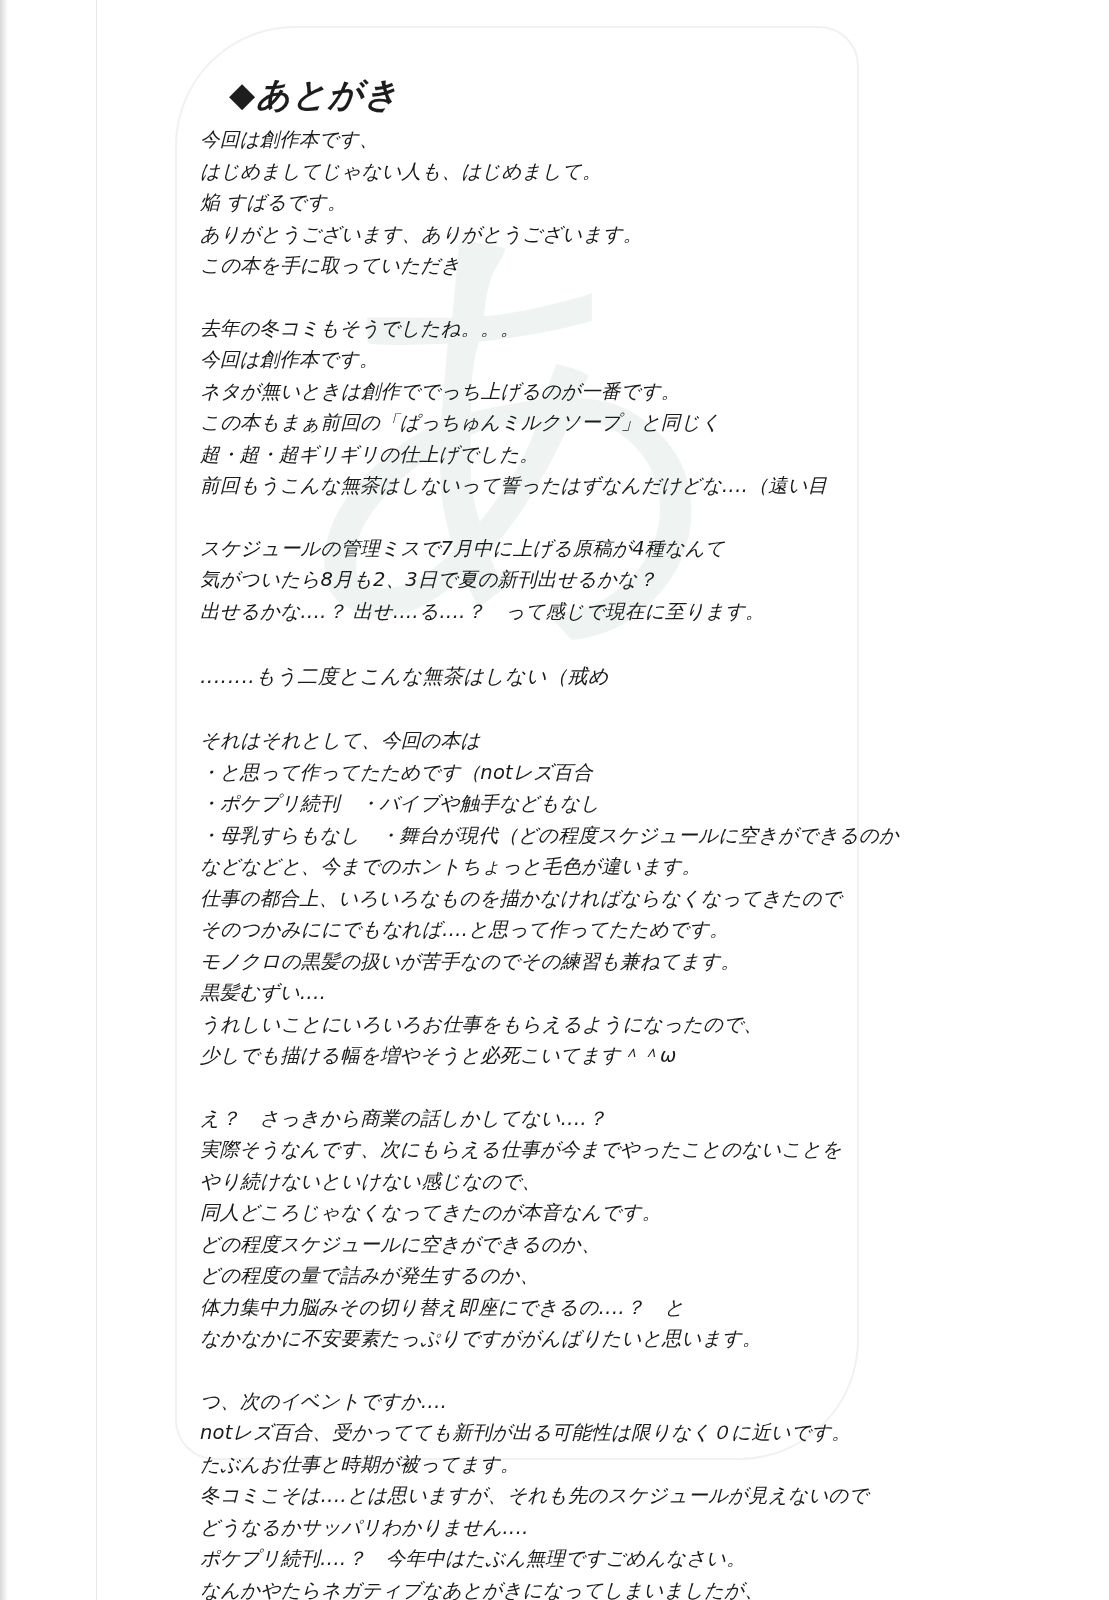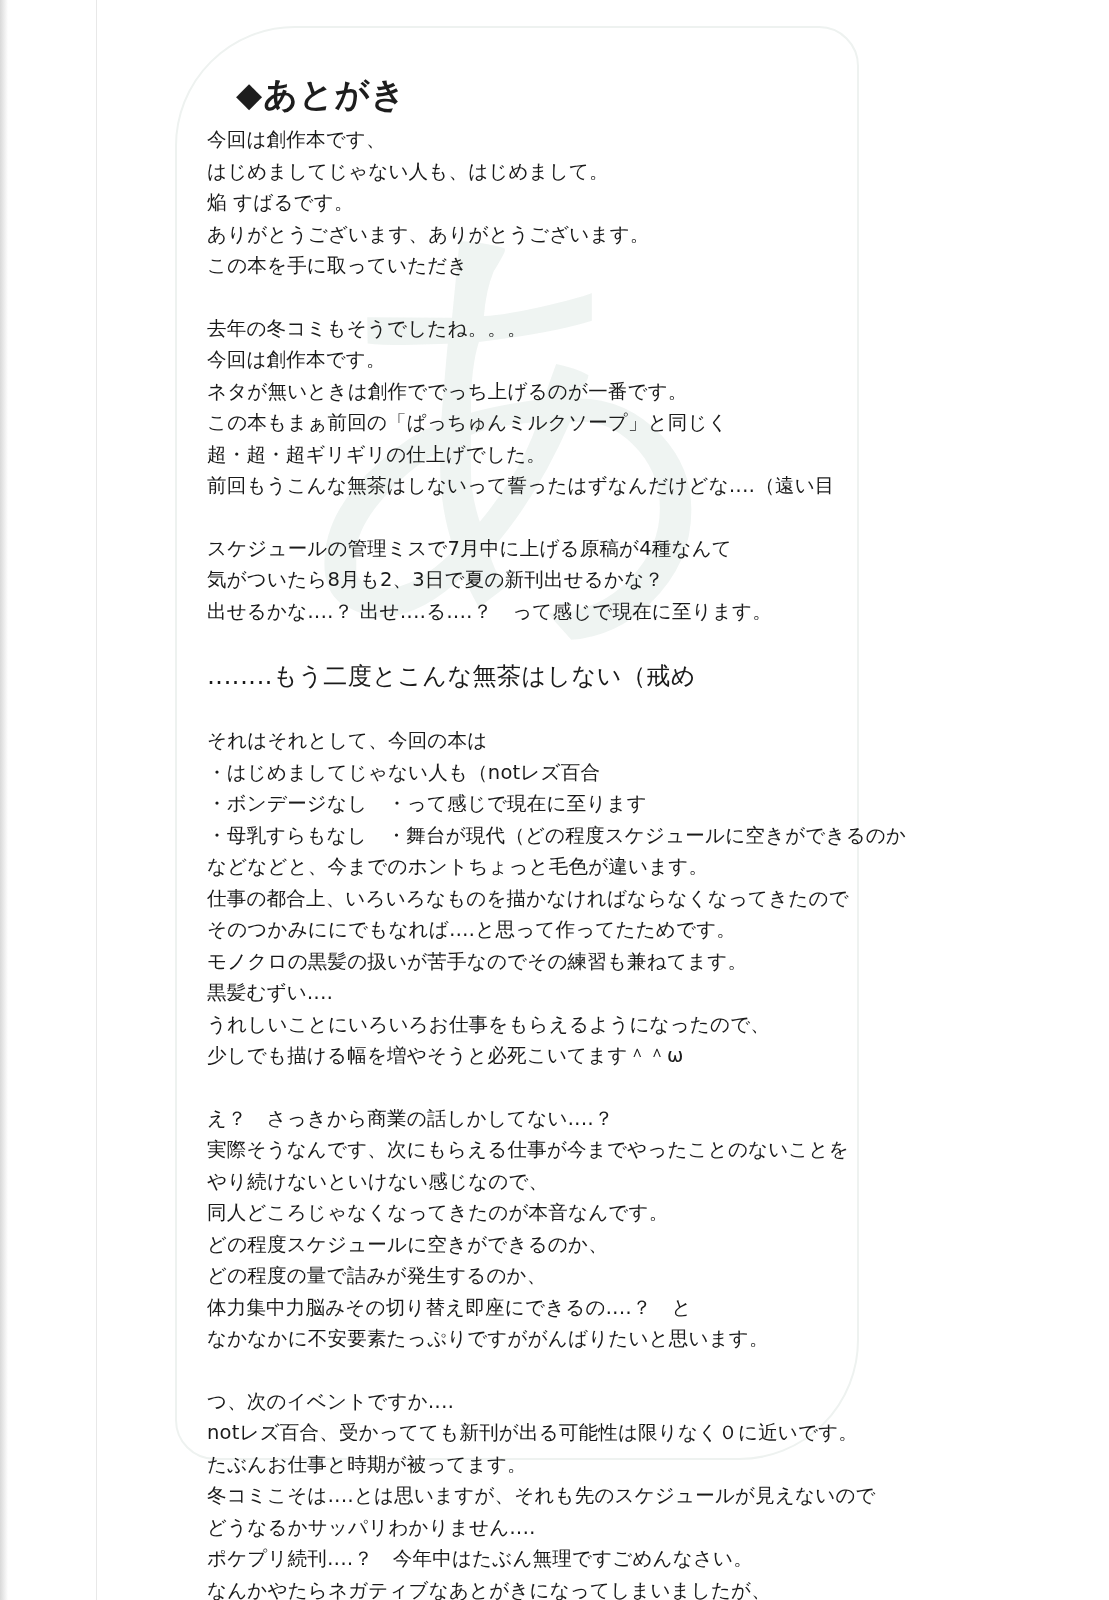--- a/index.html
+++ b/index.html
@@ -56,24 +56,25 @@
     font-size: 430px;
     line-height: 0.95;
     font-family: "DejaVu Serif", serif;
     letter-spacing: -10px;
     opacity: 0.9;
     pointer-events: none;
     user-select: none;
   }
   #content {
     position: absolute;
-    left: 8px;
+    left: 1px;
     top: 0;
     width: 942px;
     height: 1600px;
+    font-style: italic;
   }
   #heading {
     position: absolute;
     left: 228px;
     top: 72px;
     font-size: 34px;
     font-weight: bold;
     color: #1d1d1d;
     letter-spacing: 1px;
     white-space: nowrap;
@@ -88,21 +89,21 @@
     color: #1a1a1a;
     letter-spacing: 0.2px;
   }
   .para {
     margin: 0 0 31px 0;
   }
   .line {
     white-space: nowrap;
   }
   .big {
-    font-size: 24px;
+    font-size: 20px;
     line-height: 36px;
     letter-spacing: 0.5px;
   }
 </style>
 </head>
 <body>
 
 <div id="page">
 
   <div id="spine-strip"></div>
@@ -132,22 +133,22 @@
         <div class="para">
           <div class="line">スケジュールの管理ミスで7月中に上げる原稿が4種なんて</div>
           <div class="line">気がついたら8月も2、3日で夏の新刊出せるかな？</div>
           <div class="line">出せるかな‥‥？ 出せ‥‥る‥‥？　って感じで現在に至ります。</div>
         </div>
         <div class="para big">
           <div class="line">‥‥‥‥もう二度とこんな無茶はしない（戒め</div>
         </div>
         <div class="para">
           <div class="line">それはそれとして、今回の本は</div>
-          <div class="line">・はじめましてじゃない人も（notレズ百合</div>
-          <div class="line">・ボンデージなし　・って感じで現在に至ります</div>
+          <div class="line">・と思って作ってたためです（notレズ百合</div>
+          <div class="line">・ポケプリ続刊　・バイブや触手などもなし</div>
           <div class="line">・母乳すらもなし　・舞台が現代（どの程度スケジュールに空きができるのか</div>
           <div class="line">などなどと、今までのホントちょっと毛色が違います。</div>
           <div class="line">仕事の都合上、いろいろなものを描かなければならなくなってきたので</div>
           <div class="line">そのつかみににでもなれば‥‥と思って作ってたためです。</div>
           <div class="line">モノクロの黒髪の扱いが苦手なのでその練習も兼ねてます。</div>
           <div class="line">黒髪むずい‥‥</div>
           <div class="line">うれしいことにいろいろお仕事をもらえるようになったので、</div>
           <div class="line">少しでも描ける幅を増やそうと必死こいてます＾＾ω</div>
         </div>
         <div class="para">

